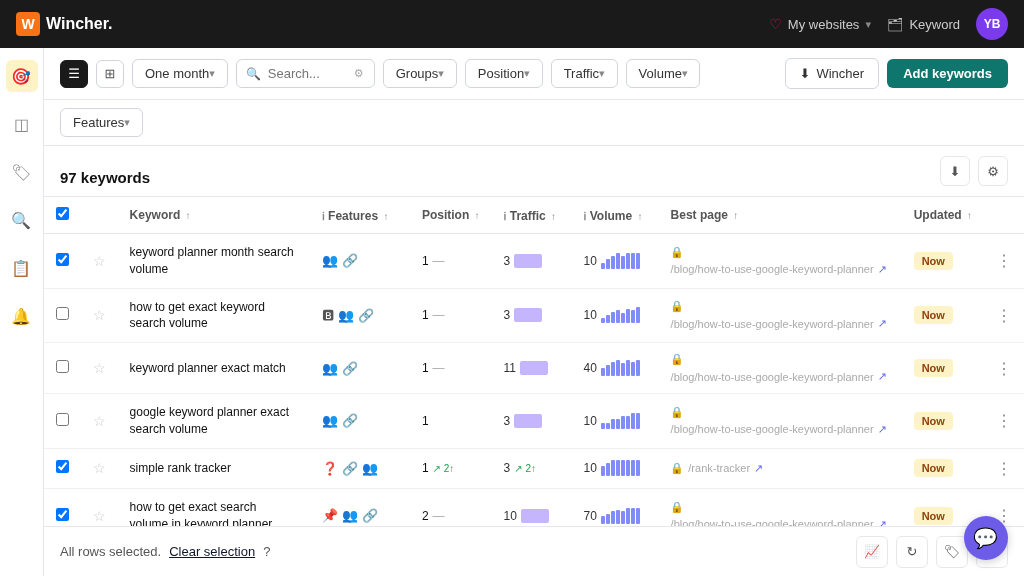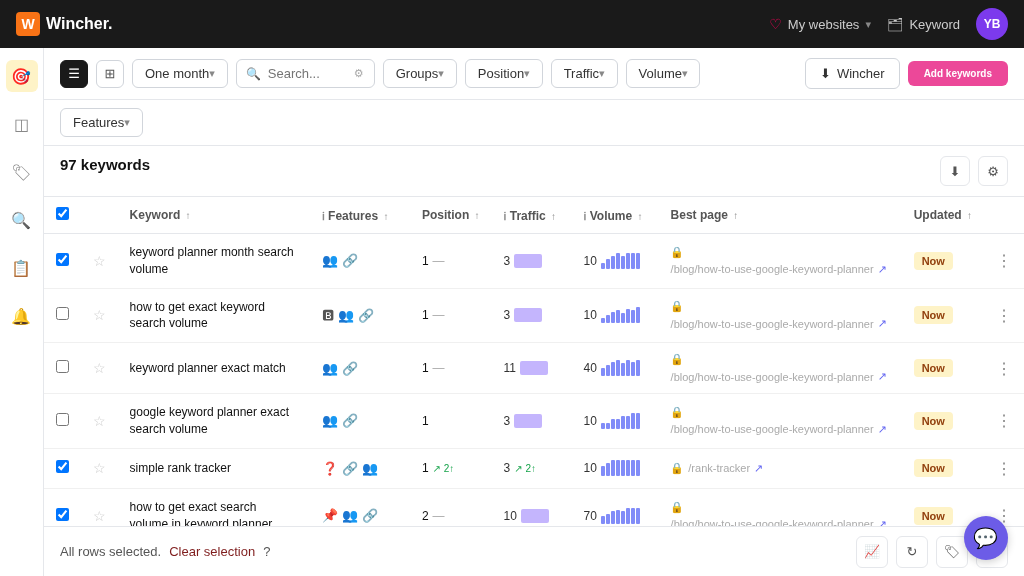--- a/index.html
+++ b/index.html
@@ -161,45 +161,45 @@
       padding: 7px 14px;
       border: 1px solid #d1d5db;
       border-radius: 6px;
       background: white;
       cursor: pointer;
       font-size: 13px;
       color: #333;
     }
     .btn-add-keywords {
       padding: 7px 16px;
-      background: #ec4899;
+      background: #0f766e;
       color: white;
       border: none;
       border-radius: 6px;
       cursor: pointer;
-      font-size: 10px;
+      font-size: 13px;
       font-weight: 600;
     }
 
     
     .toolbar2 {
       background: white;
       border-bottom: 1px solid #e5e7eb;
       padding: 8px 16px;
       display: flex;
       align-items: center;
       gap: 8px;
     }
 
     
     .keywords-header {
       background: white;
       padding: 10px 16px;
       display: flex;
-      align-items: flex-start;
+      align-items: flex-end;
       justify-content: space-between;
       border-bottom: 1px solid #e5e7eb;
     }
     .keywords-count {
       font-size: 15px;
       font-weight: 700;
       color: #111;
     }
     .header-actions {
       display: flex;
@@ -332,21 +332,21 @@
       right: 0;
       height: 50px;
       background: white;
       border-top: 1px solid #e5e7eb;
       display: flex;
       align-items: center;
       padding: 0 16px;
       gap: 8px;
     }
     .bottom-bar-text { font-size: 13px; color: #555; }
-    .bottom-bar-link { color: #7f1d1d; cursor: pointer; }
+    .bottom-bar-link { color: #0f172a; cursor: pointer; text-decoration: underline; }
     .bottom-bar-spacer { flex: 1; }
     .bottom-action-btn {
       width: 32px;
       height: 32px;
       display: flex;
       align-items: center;
       justify-content: center;
       border: 1px solid #e5e7eb;
       border-radius: 6px;
       cursor: pointer;

